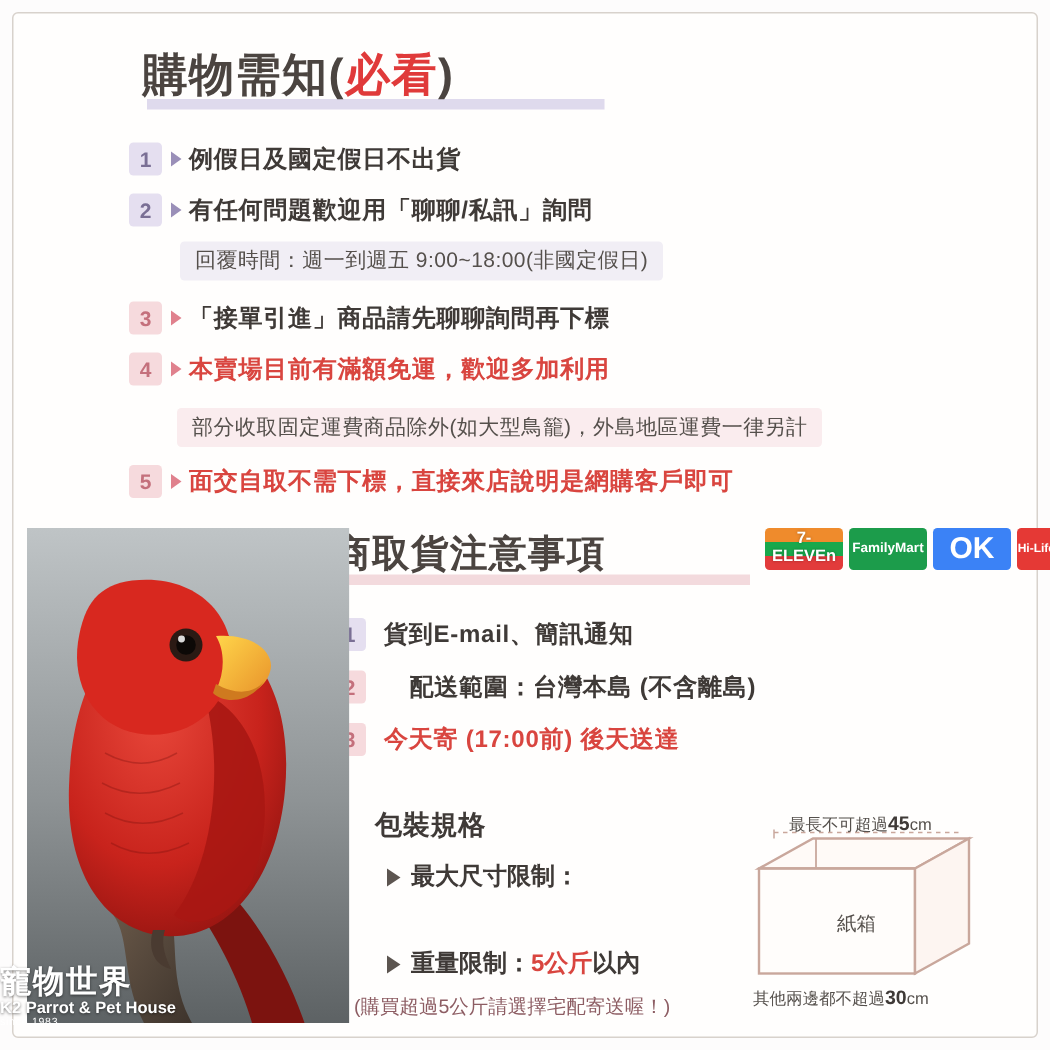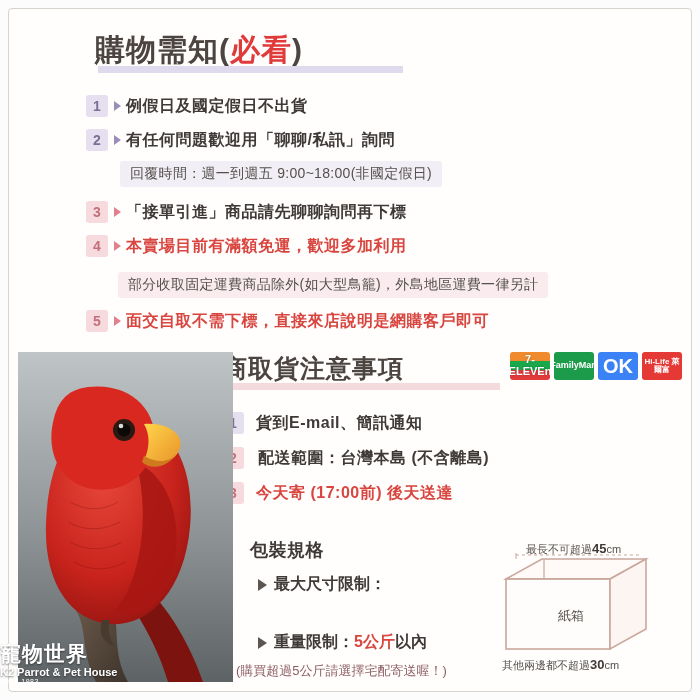--- a/index.html
+++ b/index.html
@@ -109,21 +109,21 @@
 
   
   .logos {
     position: absolute;
     left: 510px; top: 352px;
     display: flex;
     gap: 4px;
     align-items: flex-start;
   }
   .logo {
-    width: 40px; height: 28px;
+    width: 52px; height: 28px;
     border-radius: 3px;
     display: flex; align-items: center; justify-content: center;
     font-size: 9px; font-weight: bold; color: #fff;
     overflow: hidden;
     line-height: 1.05;
     text-align: center;
   }
   .logo-711 {
     background: linear-gradient(#ef8b2c 0 33%, #19a84c 33% 66%, #e23b3b 66% 100%);
     color: #fff; font-size: 11px;
@@ -242,21 +242,21 @@
     <div class="logo logo-hilife">Hi-Life 萊爾富</div>
   </div>
 
   <div class="row" style="left:222px; top:412px;">
     <span class="num">1</span>
     <span class="rowtext" style="margin-left:6px;">貨到E-mail、簡訊通知</span>
   </div>
 
   <div class="row" style="left:222px; top:447px;">
     <span class="num pink">2</span>
-    <span class="rowtext" style="margin-left:8px;">配送範圍：台灣本島 (不含離島)</span>
+    <span class="rowtext" style="margin-left:23px;">配送範圍：台灣本島 (不含離島)</span>
   </div>
 
   <div class="row" style="left:222px; top:482px;">
     <span class="num pink">3</span>
     <span class="rowtext red" style="margin-left:6px;">今天寄 (17:00前) 後天送達</span>
   </div>
 
   <div class="bigno" style="left:222px; top:540px;">4</div>
   <div class="rowtext" style="position:absolute; left:250px; top:538px; font-size:18px;">包裝規格</div>
 

